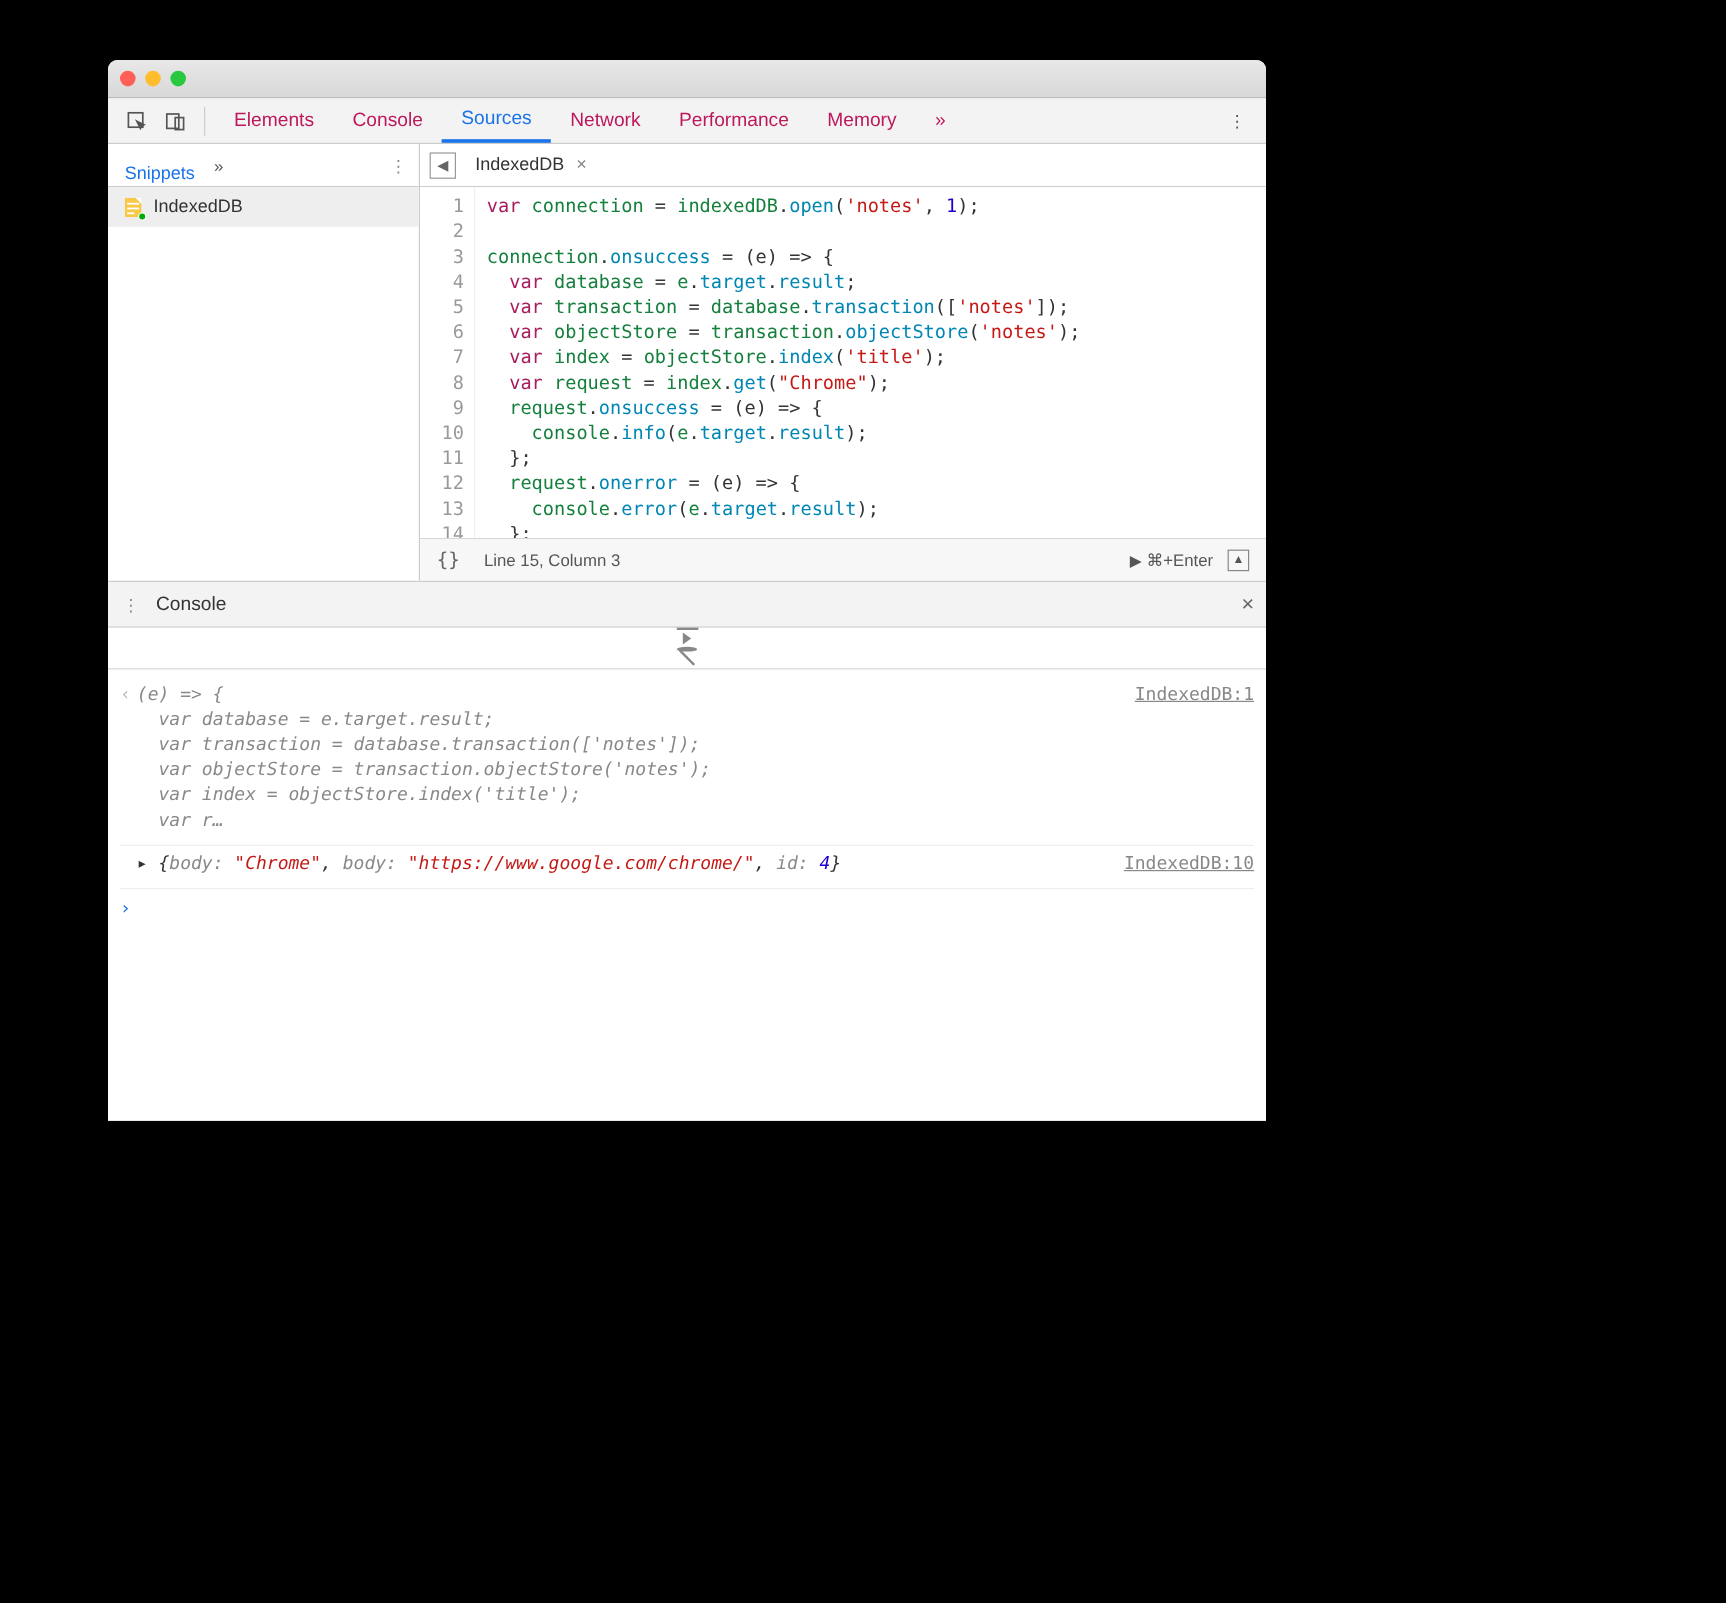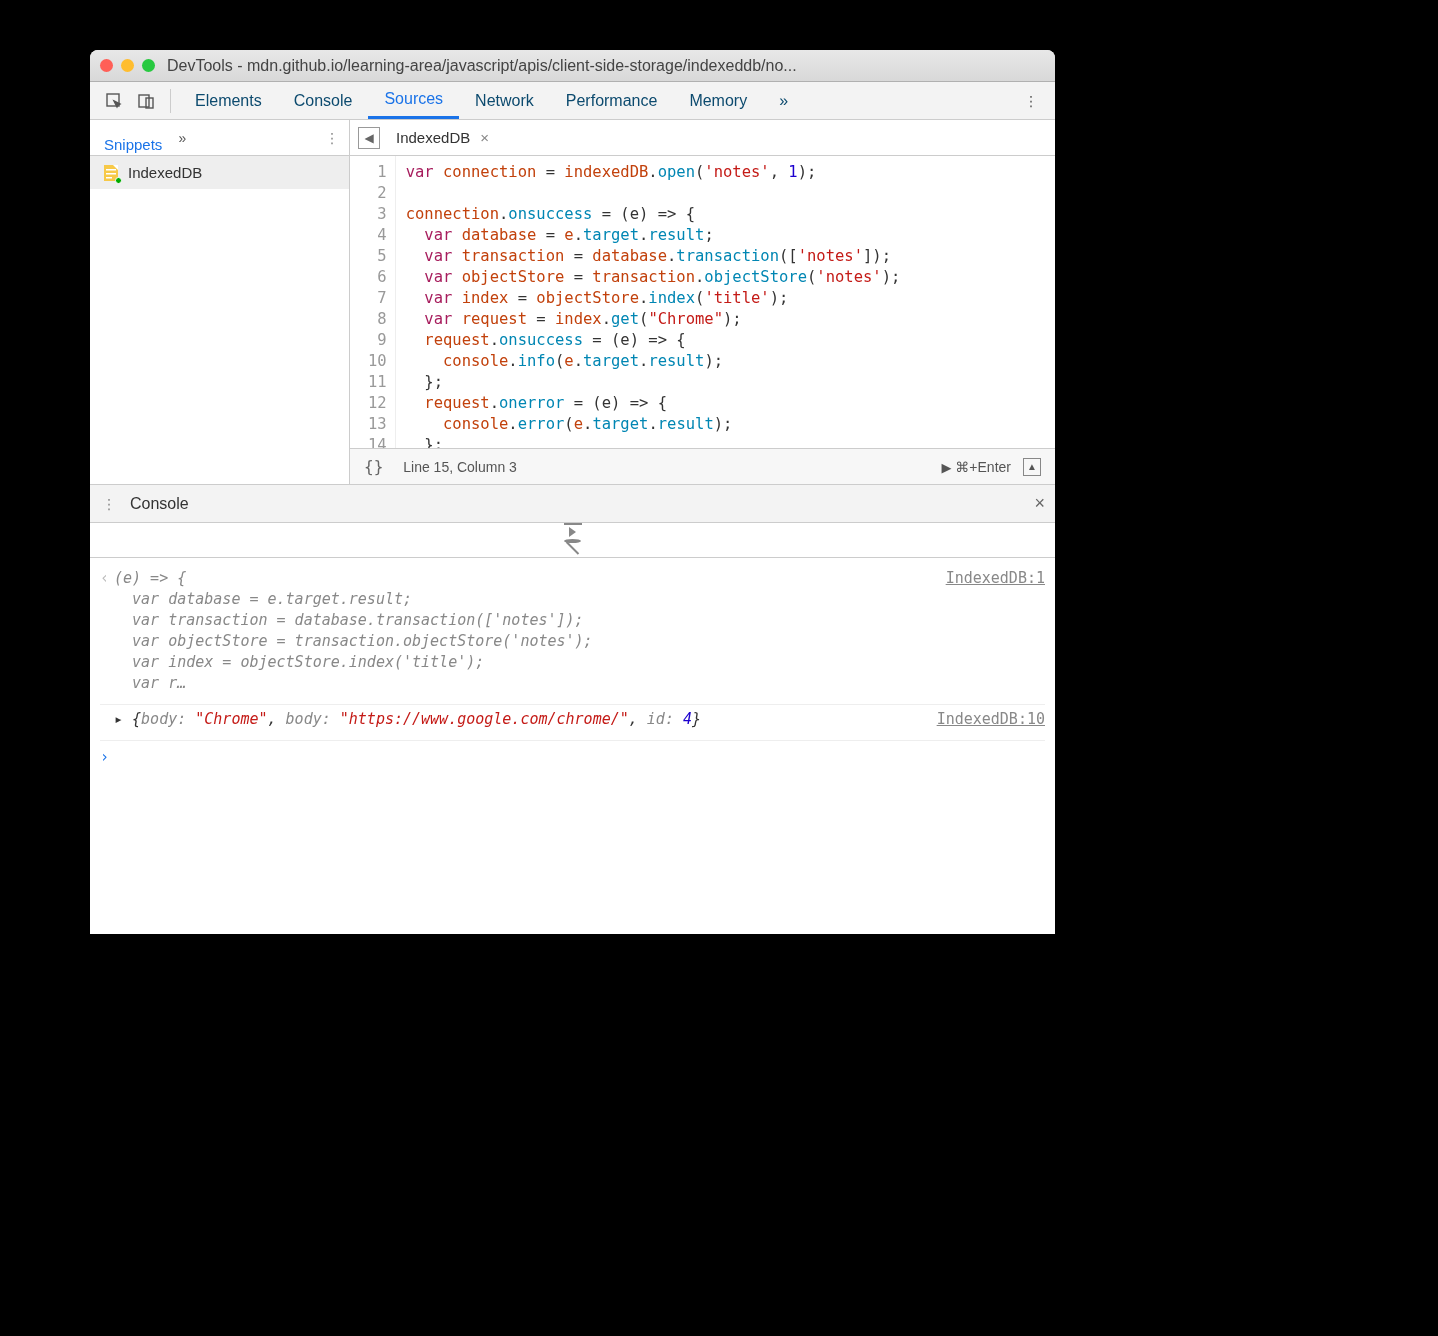--- a/index.html
+++ b/index.html
@@ -9,21 +9,21 @@
 
 .titlebar { height:32px; background:linear-gradient(#e8e8e8,#d8d8d8); border-bottom:1px solid #b0b0b0; display:flex; align-items:center; padding:0 10px; }
 .traffic { display:flex; gap:8px; margin-right:12px; }
 .tl { width:13px; height:13px; border-radius:50%; }
 .tl.close{background:#ff5f57;} .tl.min{background:#ffbd2e;} .tl.max{background:#28c940;}
 .titlebar .title { flex:1; font-size:16px; color:#444; white-space:nowrap; overflow:hidden; text-overflow:ellipsis; }
 
 .tabbar { height:38px; border-bottom:1px solid #ccc; display:flex; align-items:center; padding:0 8px; background:#f3f3f3; }
 .tabbar .icon-btn { width:24px; height:24px; display:flex; align-items:center; justify-content:center; color:#555; margin:0 4px; }
 .tabbar .divider { width:1px; height:24px; background:#ccc; margin:0 8px; }
-.panel-tab { padding:0 16px; height:100%; display:flex; align-items:center; color:#0c4a6e; font-size:16px; cursor:pointer; }
+.panel-tab { padding:0 16px; height:100%; display:flex; align-items:center; color:#be185d; font-size:16px; cursor:pointer; }
 .panel-tab.active { color:#1a73e8; border-bottom:3px solid #1a73e8; }
 .spacer{flex:1;}
 
 .sources-body { flex:1; display:flex; overflow:hidden; }
 
 .sidebar { width:260px; border-right:1px solid #ccc; display:flex; flex-direction:column; background:#fff; }
 .sidebar-tabs { height:36px; display:flex; align-items:center; padding:0 10px; border-bottom:1px solid #ccc; }
 .sidebar-tab { color:#1a73e8; border-bottom:3px solid #1a73e8; padding:0 4px 6px; font-size:15px; margin-top:22px; }
 .chevron { margin-left:12px; color:#555; font-size:14px; }
 .dots { margin-left:auto; color:#888; }
@@ -36,21 +36,21 @@
 
 .editor-pane { flex:1; display:flex; flex-direction:column; }
 .editor-tabs { height:36px; border-bottom:1px solid #ccc; display:flex; align-items:center; padding:0 8px; }
 .toggle-nav { width:22px; height:22px; border:1px solid #999; display:flex; align-items:center; justify-content:center; color:#666; font-size:12px; }
 .file-tab { margin-left:16px; display:flex; align-items:center; font-size:15px; }
 .file-tab .close-x { margin-left:10px; color:#888; font-size:15px; }
 
 .editor { flex:1; background:#fff; display:flex; font-family:Menlo,Consolas,monospace; font-size:15.5px; line-height:21px; overflow:auto; }
 .gutter { text-align:right; color:#999; padding:6px 8px 6px 18px; border-right:1px solid #eee; background:#fff; }
 .code { padding:6px 10px; white-space:pre; }
-.kw{color:#a71d5d;} .fn{color:#c2410c;} .str{color:#c41a16;} .prop{color:#0086b3;} .op{color:#333;}
+.kw{color:#a71d5d;} .fn{color:#15803d;} .str{color:#c41a16;} .prop{color:#0086b3;} .op{color:#333;}
 
 .editor-status { height:36px; border-top:1px solid #ccc; display:flex; align-items:center; padding:0 14px; background:#f7f7f7; color:#555; font-size:14px; }
 .bracket { font-family:Menlo,monospace; font-size:16px; color:#666; margin-right:20px; }
 .editor-status .right { margin-left:auto; display:flex; align-items:center; gap:12px; }
 .run-icon{font-size:13px;}
 .collapse-icon{width:18px;height:18px;border:1px solid #888;display:flex;align-items:center;justify-content:center;font-size:10px;}
 
 .console-hdr { height:38px; border-top:1px solid #ccc; background:#f3f3f3; display:flex; align-items:center; padding:0 10px; }
 .console-hdr .dots{margin:0 14px 0 2px;}
 .console-hdr .title{font-size:16px;color:#333;}
@@ -86,21 +86,20 @@
 
 <div class="page">
 <div class="window">
 
   <div class="titlebar">
     <div class="traffic">
       <div class="tl close"></div>
       <div class="tl min"></div>
       <div class="tl max"></div>
     </div>
-    <div class="title">DevTools - mdn.github.io/learning-area/javascript/apis/client-side-storage/indexeddb/no...</div>
   </div>
 
   <div class="tabbar">
     <div class="icon-btn">
       <svg width="18" height="18" viewBox="0 0 18 18" fill="none" stroke="#555" stroke-width="1.4">
             <rect x="2" y="2" width="12" height="12"></rect>
             <path d="M9 9 l6 3 -2 1 -1 2 -3-6z" fill="#555"></path>
           </svg>
     </div>
     <div class="icon-btn">

